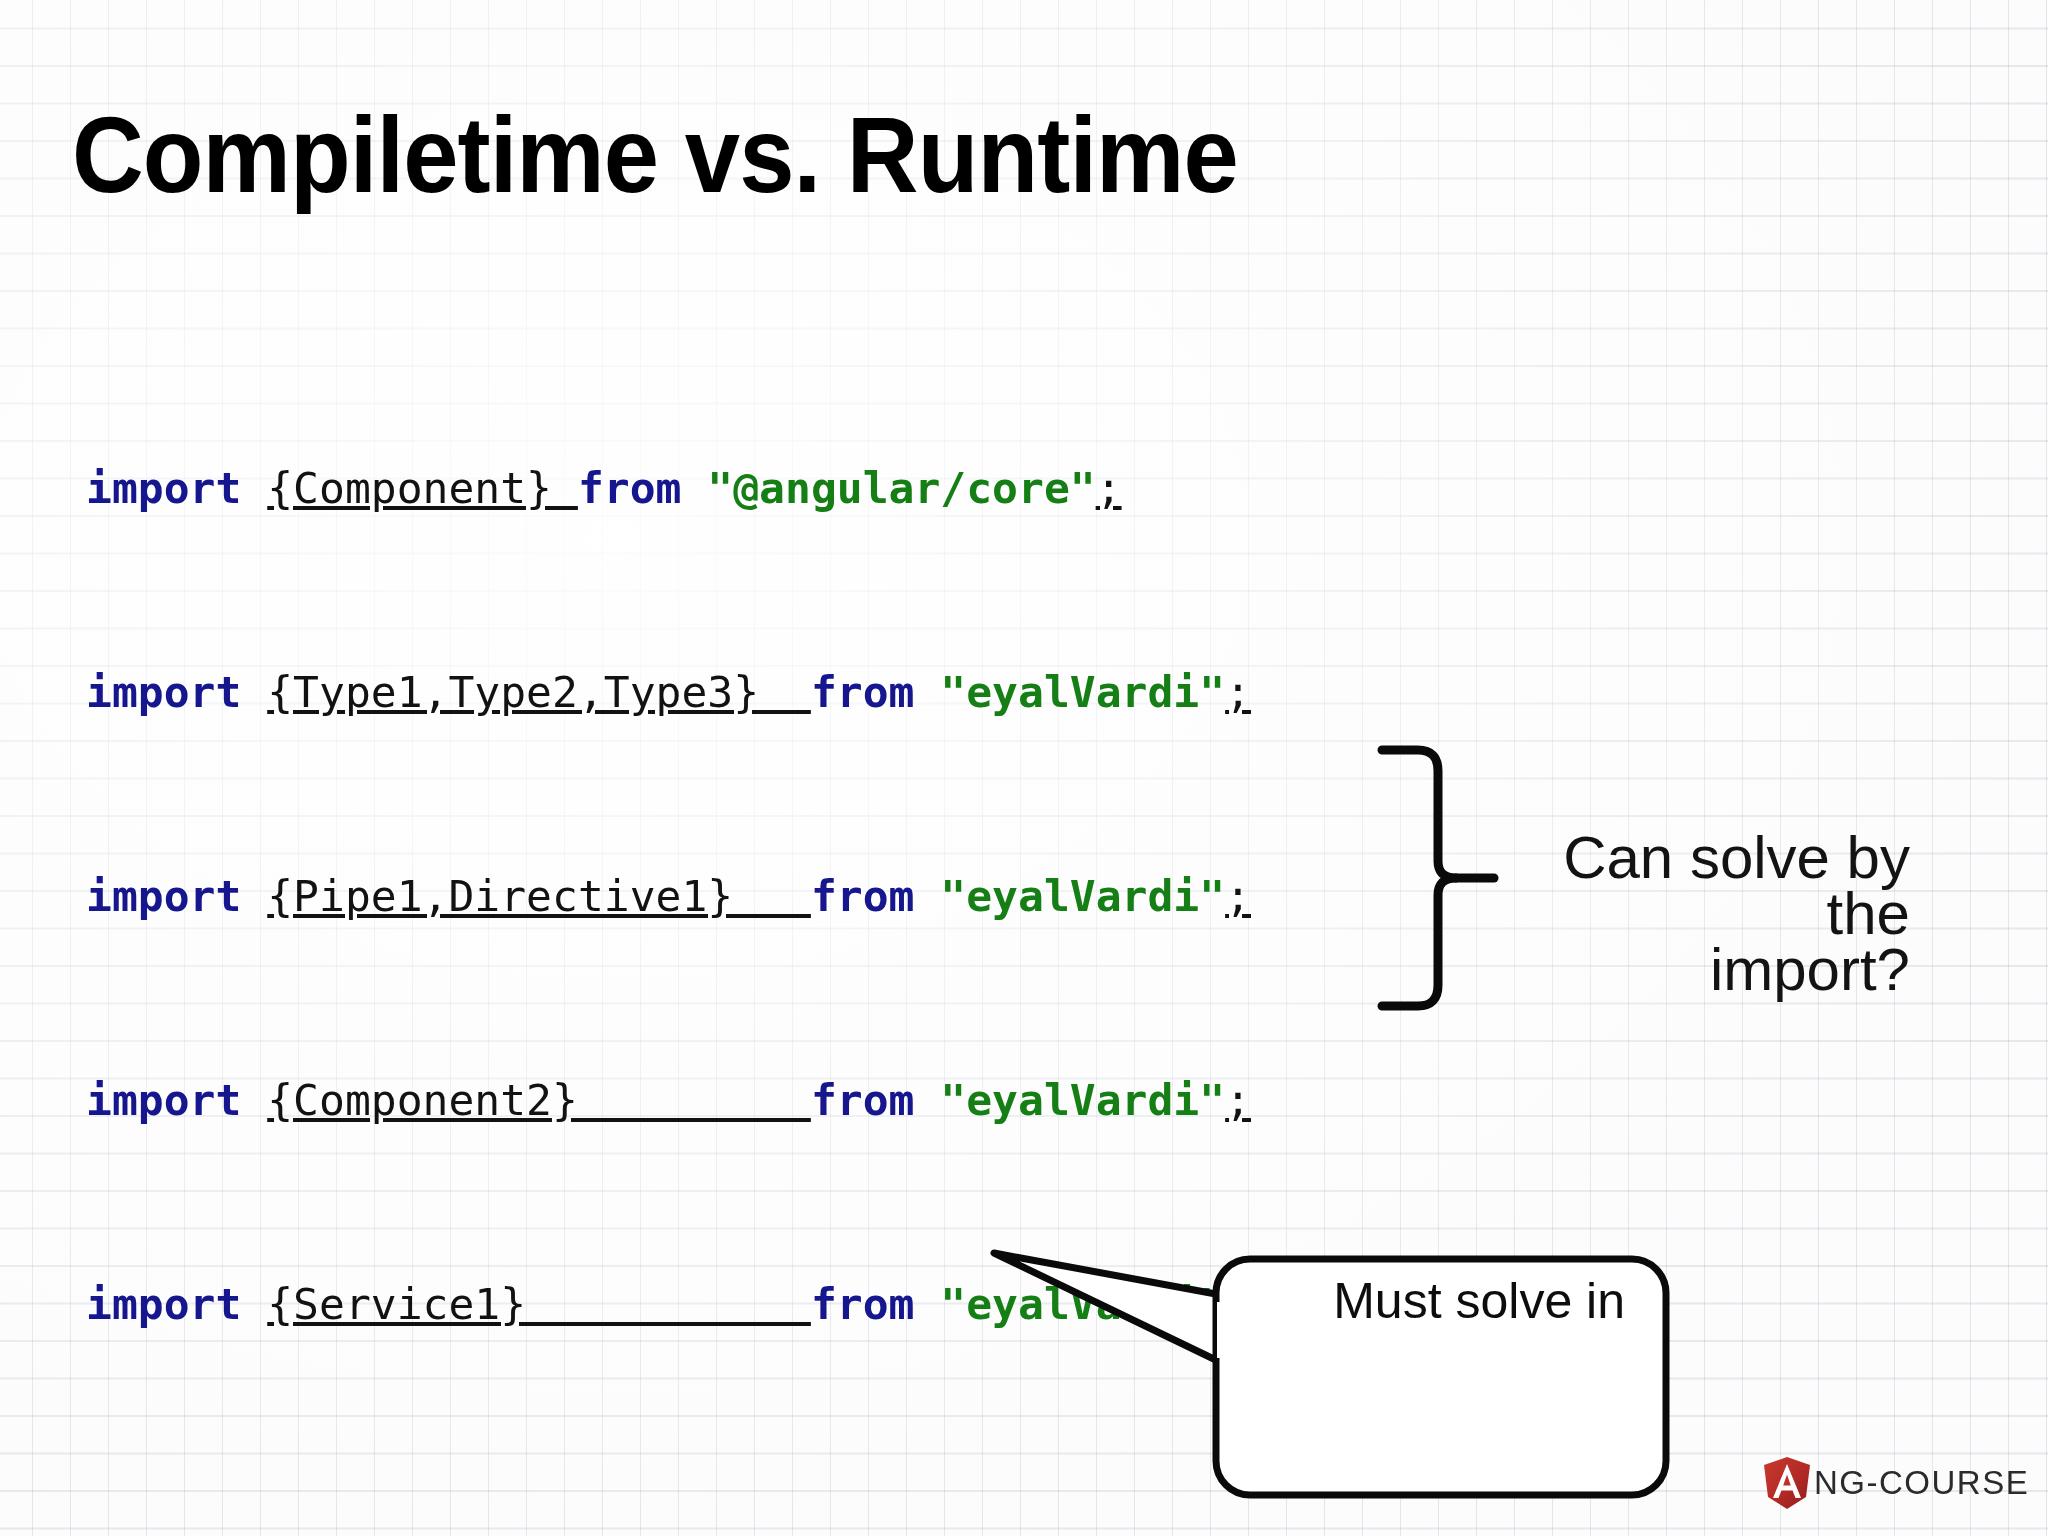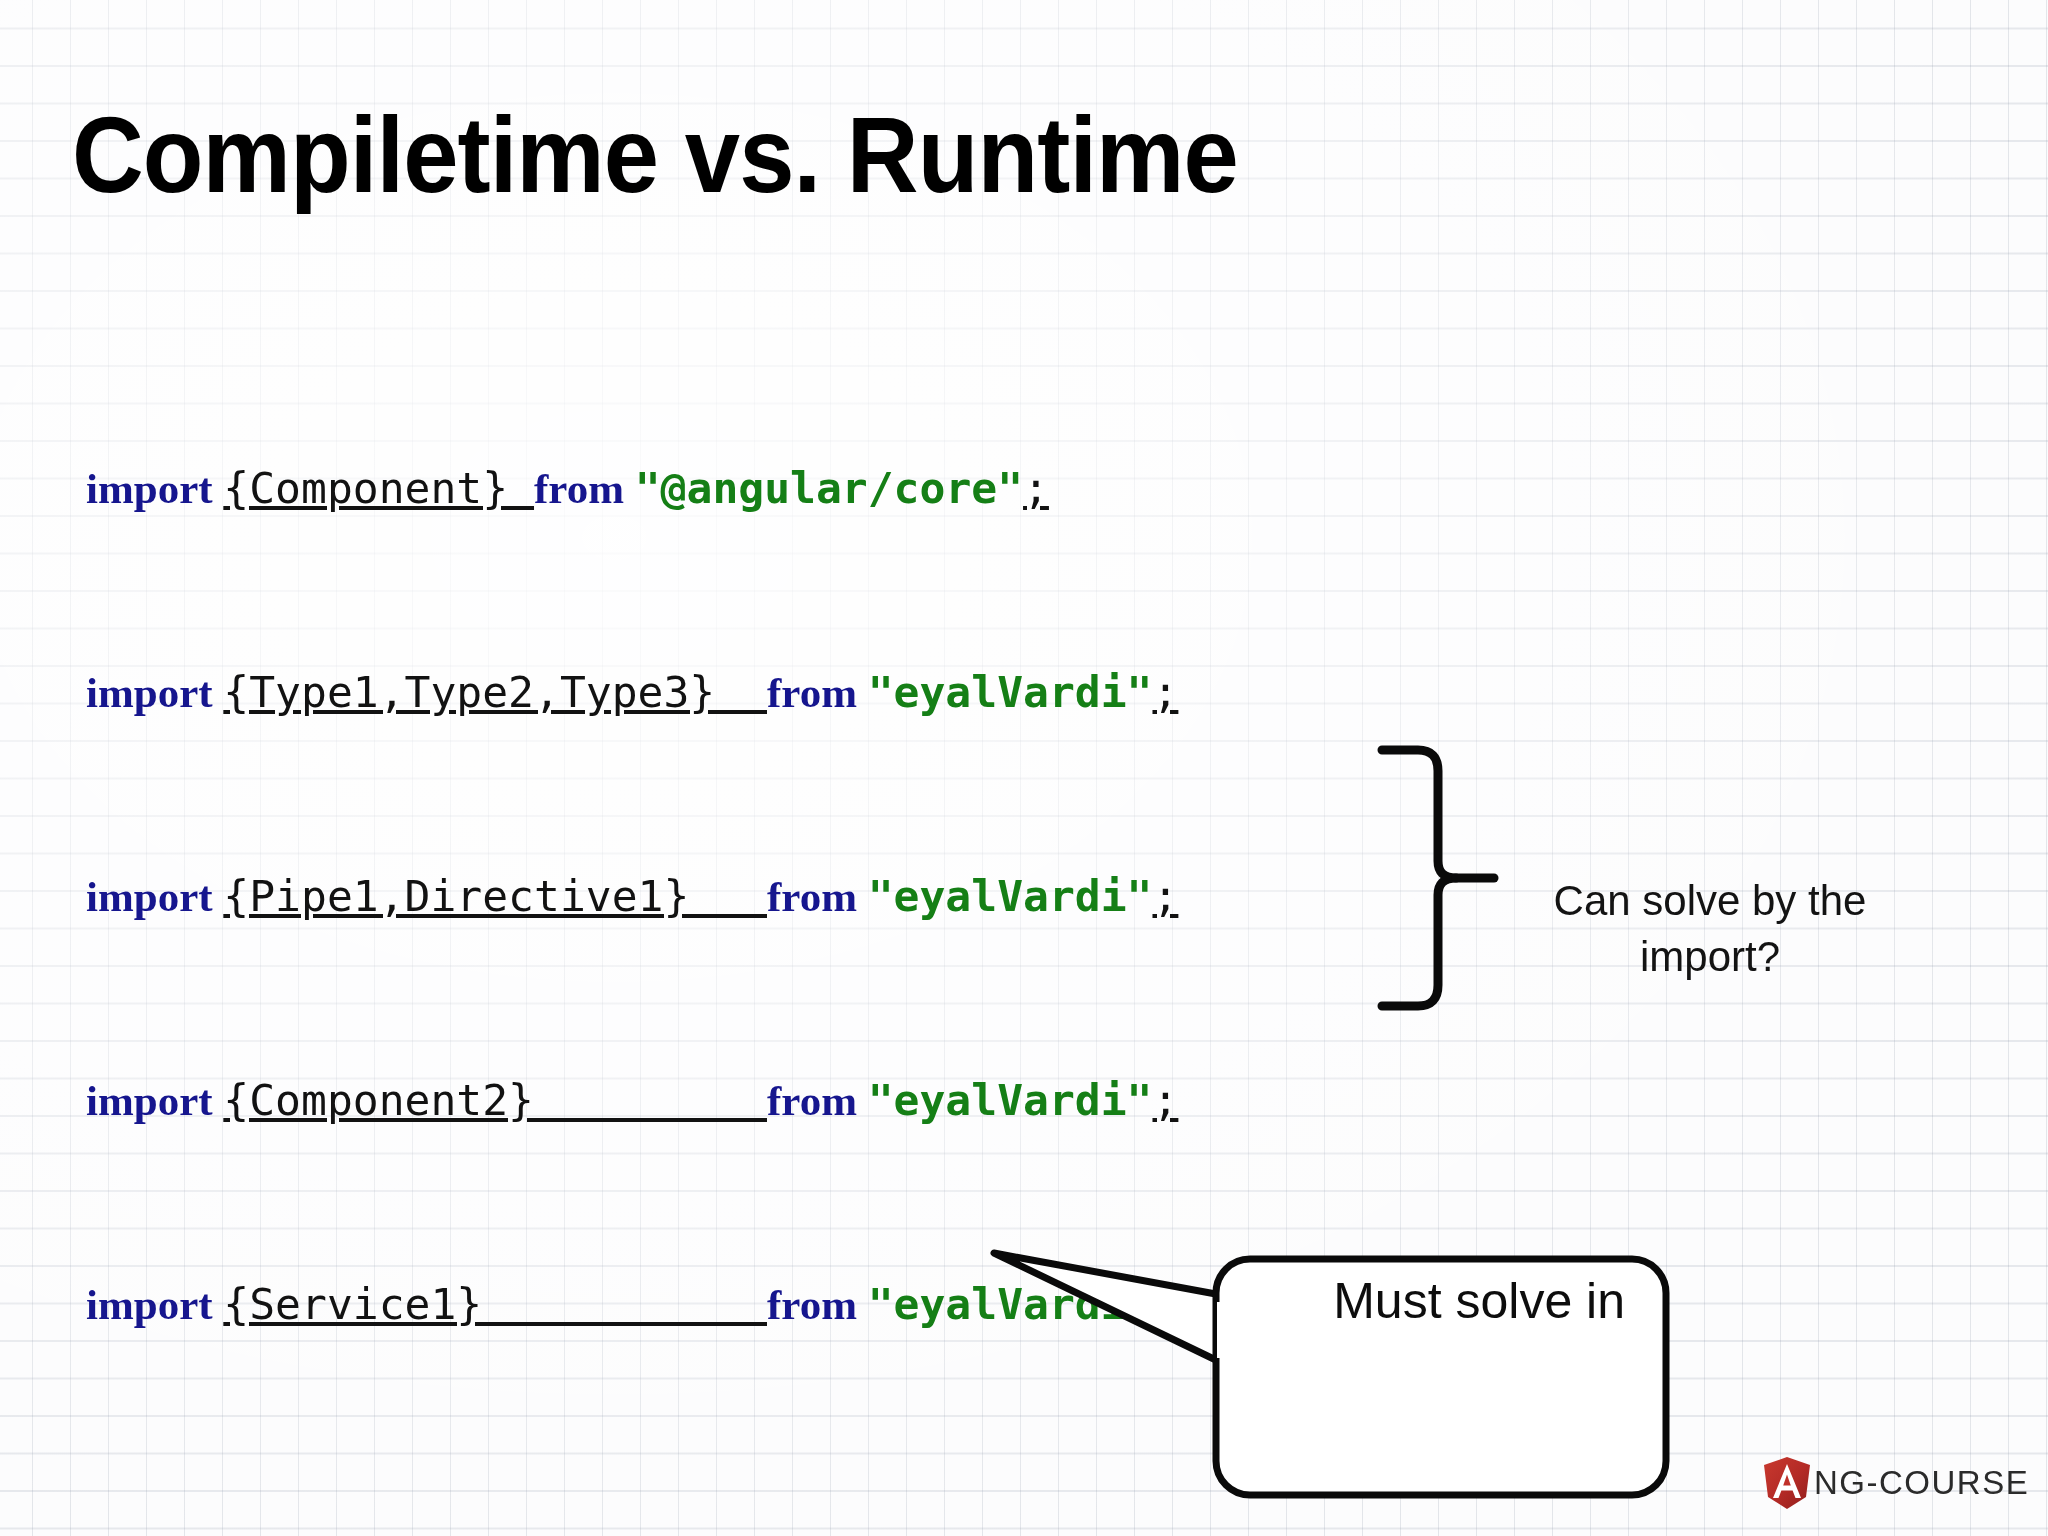--- a/index.html
+++ b/index.html
@@ -56,46 +56,45 @@
     position: absolute;
     left: 86px;
     top: 318px;
     font-family: "DejaVu Sans Mono", "Liberation Mono", monospace;
     font-size: 43px;
     line-height: 68px;
     color: #111111;
     white-space: pre;
     letter-spacing: 0px;
   }
-  .kw   { color: #16168e; font-weight: bold; font-family: Liberation Serif, serif; }
+  .kw   { color: #16168e; font-weight: bold; }
   .str  { color: #157f16; font-weight: bold; }
   .plain{ color: #121212; text-decoration: underline; }
   .code-line { display: block; height: 68px; }
   #code-gap { display: block; height: 52px; }
 
   
   #brace-group {
     position: absolute;
     left: 1370px;
     top: 735px;
     width: 560px;
     height: 300px;
   }
   #brace-svg { position: absolute; left: 0; top: 0; }
   #brace-label {
     position: absolute;
     left: 140px;
     top: 95px;
     width: 400px;
-    text-align: center;
-    font-family: "Liberation Sans", sans-serif;
-    font-size: 42px;
+    text-align: right;
+    font-family: "Liberation Sans", sans-serif;
+    font-size: 60px;
     line-height: 56px;
     color: #131313;
-    margin-top: 43px;
   }
 
   
   #callout-group {
     position: absolute;
     left: 980px;
     top: 1240px;
     width: 700px;
     height: 270px;
   }

